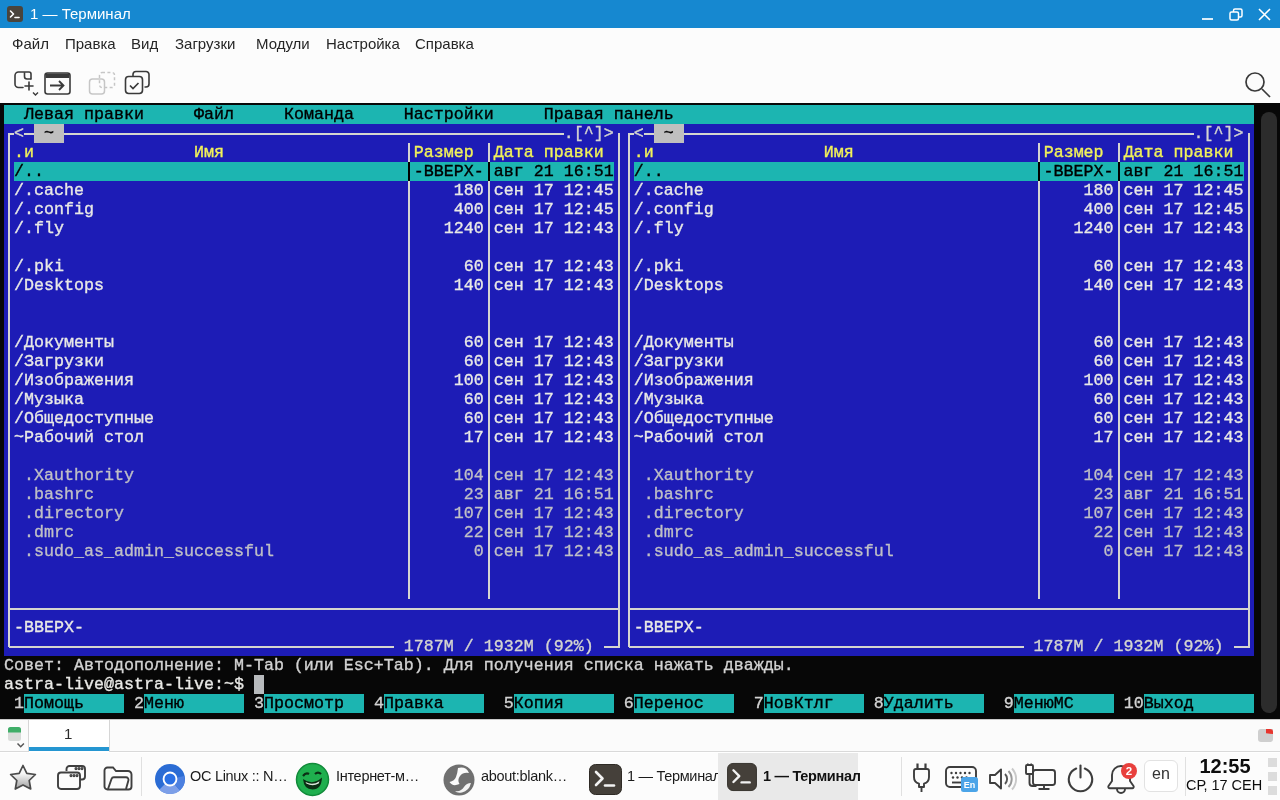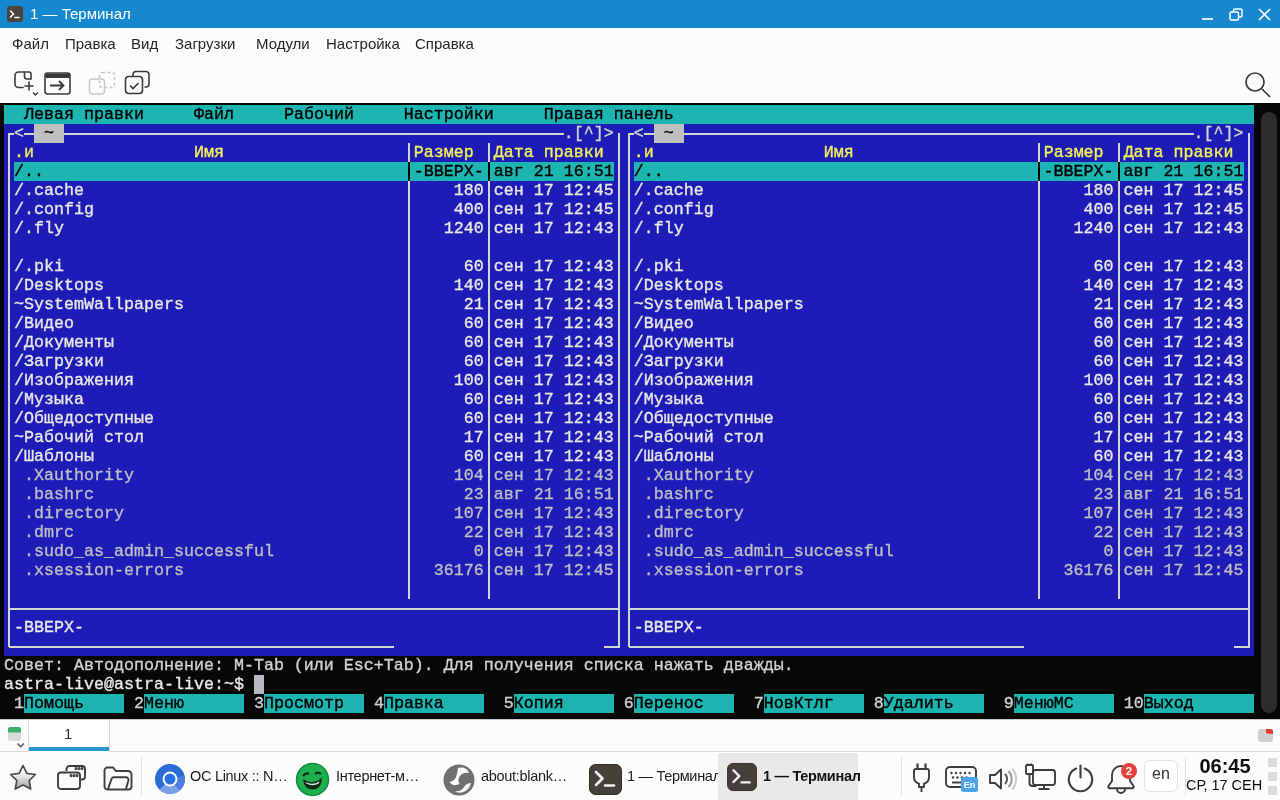--- a/index.html
+++ b/index.html
@@ -107,45 +107,42 @@
 <div class="a" style="left:684px;top:133px;width:510px;height:2px;background:#d5d5d0;"></div>
 <div class="a" style="left:629px;top:608px;width:620px;height:2px;background:#d5d5d0;"></div>
 <div class="a" style="left:629px;top:646px;width:395px;height:2px;background:#d5d5d0;"></div>
 <div class="a" style="left:1234px;top:646px;width:16px;height:2px;background:#d5d5d0;"></div>
 <div class="a" style="left:1038px;top:143px;width:2px;height:456px;background:#d5d5d0;"></div>
 <div class="a" style="left:1118px;top:143px;width:2px;height:456px;background:#d5d5d0;"></div>
 <div class="a" style="left:408px;top:162px;width:2px;height:19px;background:#000;"></div>
 <div class="a" style="left:488px;top:162px;width:2px;height:19px;background:#000;"></div>
 <div class="a" style="left:1038px;top:162px;width:2px;height:19px;background:#000;"></div>
 <div class="a" style="left:1118px;top:162px;width:2px;height:19px;background:#000;"></div>
-<pre class="tr" style="top:105px">  <b class="k">Левая правки</b>     <b class="k">Файл</b>     <b class="k">Рабочий</b>     <b class="k">Настройки</b>     <b class="k">Правая панель</b></pre>
+<pre class="tr" style="top:105px">  <b class="k">Левая правки</b>     <b class="k">Файл</b>     <b class="k">Команда</b>     <b class="k">Настройки</b>     <b class="k">Правая панель</b></pre>
 <pre class="tr" style="top:124px"> <b class="f">&lt;</b>  <b class="k">~</b>                                                   <b class="f">.[^]&gt;</b>  <b class="f">&lt;</b>  <b class="k">~</b>                                                    <b class="f">.[^]&gt;</b></pre>
 <pre class="tr" style="top:143px"> <b class="y">.и</b>                <b class="y">Имя</b>                   <b class="y">Размер</b>  <b class="y">Дата правки</b>   <b class="y">.и</b>                 <b class="y">Имя</b>                   <b class="y">Размер</b>  <b class="y">Дата правки</b></pre>
 <pre class="tr" style="top:162px"> <b class="k">/..</b>                                     <b class="k">-ВВЕРХ-</b> <b class="k">авг 21 16:51</b>  <b class="k">/..</b>                                      <b class="k">-ВВЕРХ-</b> <b class="k">авг 21 16:51</b></pre>
 <pre class="tr" style="top:181px"> <b class="w">/.cache</b>                                     <b class="w">180</b> <b class="w">сен 17 12:45</b>  <b class="w">/.cache</b>                                      <b class="w">180</b> <b class="w">сен 17 12:45</b></pre>
 <pre class="tr" style="top:200px"> <b class="w">/.config</b>                                    <b class="w">400</b> <b class="w">сен 17 12:45</b>  <b class="w">/.config</b>                                     <b class="w">400</b> <b class="w">сен 17 12:45</b></pre>
 <pre class="tr" style="top:219px"> <b class="w">/.fly</b>                                      <b class="w">1240</b> <b class="w">сен 17 12:43</b>  <b class="w">/.fly</b>                                       <b class="w">1240</b> <b class="w">сен 17 12:43</b></pre>
 <pre class="tr" style="top:257px"> <b class="w">/.pki</b>                                        <b class="w">60</b> <b class="w">сен 17 12:43</b>  <b class="w">/.pki</b>                                         <b class="w">60</b> <b class="w">сен 17 12:43</b></pre>
 <pre class="tr" style="top:276px"> <b class="w">/Desktops</b>                                   <b class="w">140</b> <b class="w">сен 17 12:43</b>  <b class="w">/Desktops</b>                                    <b class="w">140</b> <b class="w">сен 17 12:43</b></pre>
-<pre class="tr" style="top:295px"> <b class="w">~SystemWallpapers</b>                            <b class="w">21</b> <b class="w">сен 17 12:43</b>  <b class="w">~SystemWallpapers</b>                             <b class="w">21</b> <b class="w">сен 17 12:43</b></pre>
-<pre class="tr" style="top:314px"> <b class="w">/Видео</b>                                       <b class="w">60</b> <b class="w">сен 17 12:43</b>  <b class="w">/Видео</b>                                        <b class="w">60</b> <b class="w">сен 17 12:43</b></pre>
 <pre class="tr" style="top:333px"> <b class="w">/Документы</b>                                   <b class="w">60</b> <b class="w">сен 17 12:43</b>  <b class="w">/Документы</b>                                    <b class="w">60</b> <b class="w">сен 17 12:43</b></pre>
 <pre class="tr" style="top:352px"> <b class="w">/Загрузки</b>                                    <b class="w">60</b> <b class="w">сен 17 12:43</b>  <b class="w">/Загрузки</b>                                     <b class="w">60</b> <b class="w">сен 17 12:43</b></pre>
 <pre class="tr" style="top:371px"> <b class="w">/Изображения</b>                                <b class="w">100</b> <b class="w">сен 17 12:43</b>  <b class="w">/Изображения</b>                                 <b class="w">100</b> <b class="w">сен 17 12:43</b></pre>
 <pre class="tr" style="top:390px"> <b class="w">/Музыка</b>                                      <b class="w">60</b> <b class="w">сен 17 12:43</b>  <b class="w">/Музыка</b>                                       <b class="w">60</b> <b class="w">сен 17 12:43</b></pre>
 <pre class="tr" style="top:409px"> <b class="w">/Общедоступные</b>                               <b class="w">60</b> <b class="w">сен 17 12:43</b>  <b class="w">/Общедоступные</b>                                <b class="w">60</b> <b class="w">сен 17 12:43</b></pre>
 <pre class="tr" style="top:428px"> <b class="w">~Рабочий стол</b>                                <b class="w">17</b> <b class="w">сен 17 12:43</b>  <b class="w">~Рабочий стол</b>                                 <b class="w">17</b> <b class="w">сен 17 12:43</b></pre>
-<pre class="tr" style="top:447px"> <b class="w">/Шаблоны</b>                                     <b class="w">60</b> <b class="w">сен 17 12:43</b>  <b class="w">/Шаблоны</b>                                      <b class="w">60</b> <b class="w">сен 17 12:43</b></pre>
 <pre class="tr" style="top:466px"> <b class="g"> .Xauthority</b>                                <b class="g">104</b> <b class="g">сен 17 12:43</b>  <b class="g"> .Xauthority</b>                                 <b class="g">104</b> <b class="g">сен 17 12:43</b></pre>
 <pre class="tr" style="top:485px"> <b class="g"> .bashrc</b>                                     <b class="g">23</b> <b class="g">авг 21 16:51</b>  <b class="g"> .bashrc</b>                                      <b class="g">23</b> <b class="g">авг 21 16:51</b></pre>
 <pre class="tr" style="top:504px"> <b class="g"> .directory</b>                                 <b class="g">107</b> <b class="g">сен 17 12:43</b>  <b class="g"> .directory</b>                                  <b class="g">107</b> <b class="g">сен 17 12:43</b></pre>
 <pre class="tr" style="top:523px"> <b class="g"> .dmrc</b>                                       <b class="g">22</b> <b class="g">сен 17 12:43</b>  <b class="g"> .dmrc</b>                                        <b class="g">22</b> <b class="g">сен 17 12:43</b></pre>
 <pre class="tr" style="top:542px"> <b class="g"> .sudo_as_admin_successful</b>                    <b class="g">0</b> <b class="g">сен 17 12:43</b>  <b class="g"> .sudo_as_admin_successful</b>                     <b class="g">0</b> <b class="g">сен 17 12:43</b></pre>
-<pre class="tr" style="top:561px"> <b class="g"> .xsession-errors</b>                         <b class="g">36176</b> <b class="g">сен 17 12:45</b>  <b class="g"> .xsession-errors</b>                          <b class="g">36176</b> <b class="g">сен 17 12:45</b></pre>
 <pre class="tr" style="top:618px"> <b class="w">-ВВЕРХ-</b>                                                       <b class="w">-ВВЕРХ-</b></pre>
+<pre class="tr" style="top:637px">                                        <b class="f">1787M / 1932M (92%)</b>                                            <b class="f">1787M / 1932M (92%)</b></pre>
 <pre class="tr" style="top:656px"><b class="d">Совет: Автодополнение: M-Tab (или Esc+Tab). Для получения списка нажать дважды.</b></pre>
 <pre class="tr" style="top:675px"><b class="w">astra-live@astra-live:~$</b></pre>
 <pre class="tr" style="top:694px"> <b class="d">1</b><b class="k">Помощь</b>     <b class="d">2</b><b class="k">Меню</b>       <b class="d">3</b><b class="k">Просмотр</b>   <b class="d">4</b><b class="k">Правка</b>      <b class="d">5</b><b class="k">Копия</b>      <b class="d">6</b><b class="k">Перенос</b>     <b class="d">7</b><b class="k">НовКтлг</b>    <b class="d">8</b><b class="k">Удалить</b>     <b class="d">9</b><b class="k">МенюМС</b>     <b class="d">10</b><b class="k">Выход</b></pre>
 </div>
 <div id="tabbar">
 <svg style="left:8px;top:7px" width="14" height="15" viewBox="0 0 14 15">
       <rect x="0" y="0" width="13" height="14" rx="2.5" fill="#d9dcda"></rect>
       <path d="M0 2.5 A2.5 2.5 0 0 1 2.5 0 H10.5 A2.5 2.5 0 0 1 13 2.5 V5.5 H0 z" fill="#3fae68"></path>
     </svg>
 <svg style="left:16px;top:22px" width="10" height="7" viewBox="0 0 10 7">
@@ -262,18 +259,18 @@
 </svg>
 <svg style="left:1103px;top:10px" width="36" height="32" viewBox="0 0 36 32" fill="none">
 <path d="M14 26 a4 4 0 0 0 8 0" stroke="#3d3d3d" stroke-width="1.9"></path>
 <path d="M18 3 a9 9 0 0 0-9 9 v6 l-3.5 5 a1.5 1.5 0 0 0 1.3 2.3 H29.2 a1.5 1.5 0 0 0 1.3-2.3 L27 18 v-6 a9 9 0 0 0-9-9 z" stroke="#3d3d3d" stroke-width="1.9"></path>
 <circle cx="26" cy="8" r="8" fill="#e8403d"></circle>
 <text x="26" y="12" font-family="Liberation Sans" font-size="11.5" font-weight="bold" fill="#ffffff" stroke="none" text-anchor="middle">2</text>
 </svg>
 <div class="a" style="left:1144px;top:7px;width:34px;height:32px;background:#fff;border:1px solid #e2e2e2;border-radius:6px"></div>
 <div class="a" style="left:1152px;top:12px;font-size:16px;color:#333">en</div>
 <div class="sep" style="left:1185px"></div>
-<div class="a" style="left:1196px;top:2px;width:58px;text-align:center;font-size:20px;font-weight:bold;color:#0d0d0d">06:45</div>
+<div class="a" style="left:1196px;top:2px;width:58px;text-align:center;font-size:20px;font-weight:bold;color:#0d0d0d">12:55</div>
 <div class="a" style="left:1186px;top:24px;width:74px;text-align:center;font-size:14.5px;color:#0d0d0d;white-space:nowrap">СР, 17 СЕН</div>
 <div class="a" style="left:1268px;top:5px;width:9px;height:9px;background:#dcdcdc"></div>
 <div class="a" style="left:1268px;top:19px;width:9px;height:9px;background:#dcdcdc"></div>
 <div class="a" style="left:1268px;top:33px;width:9px;height:9px;background:#dcdcdc"></div>
 </div>
 
 </body></html>

